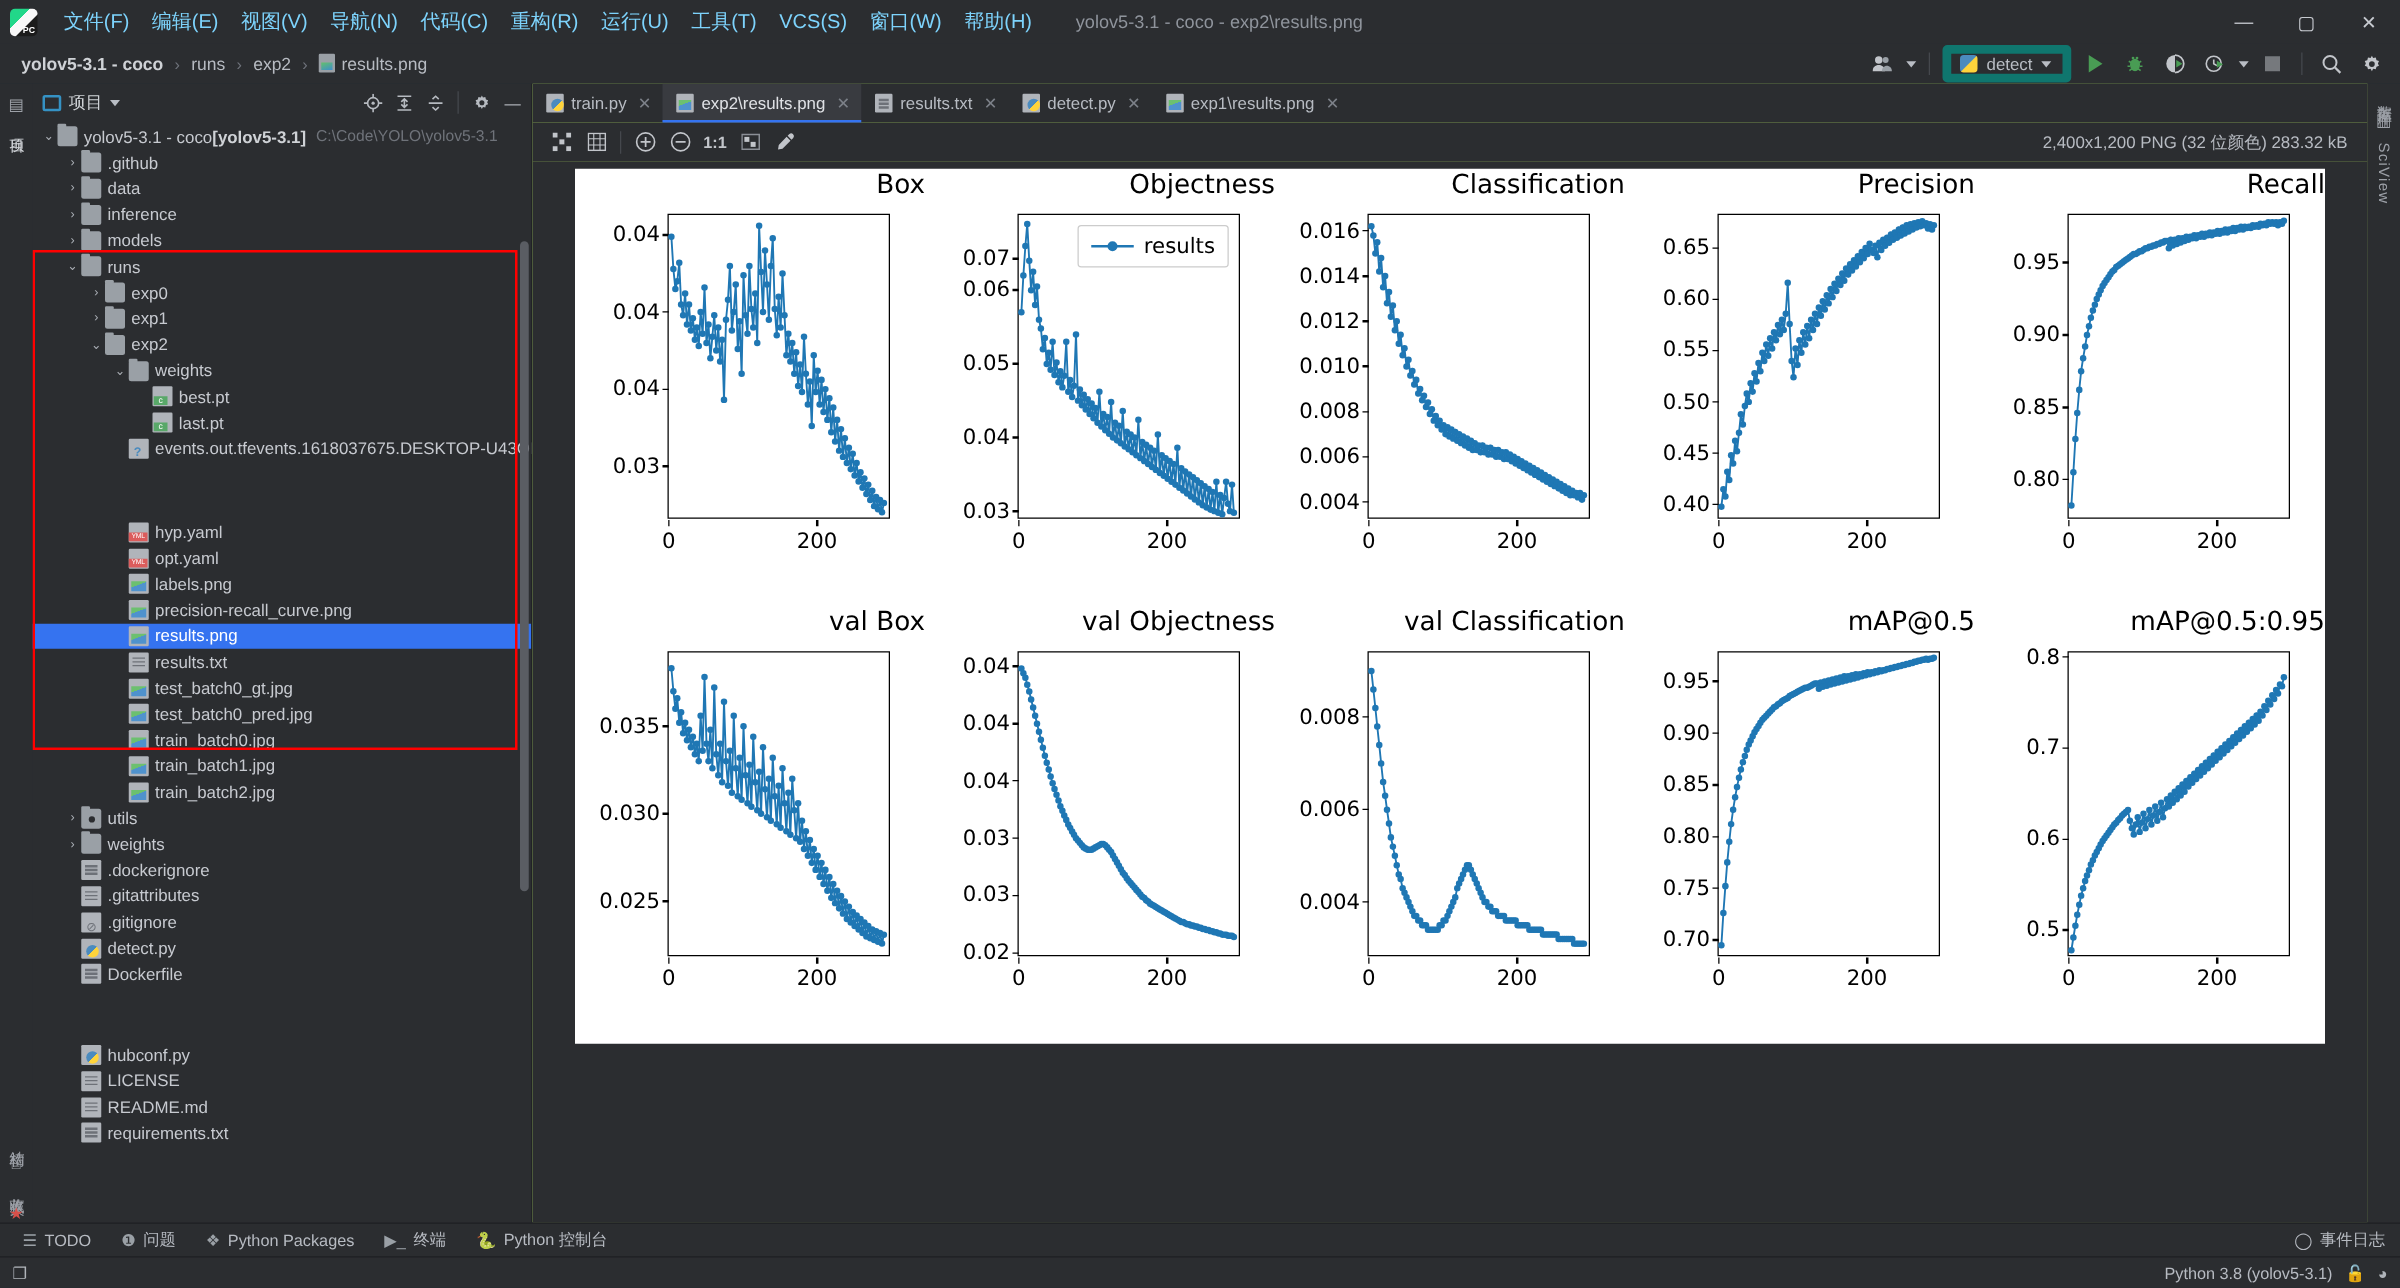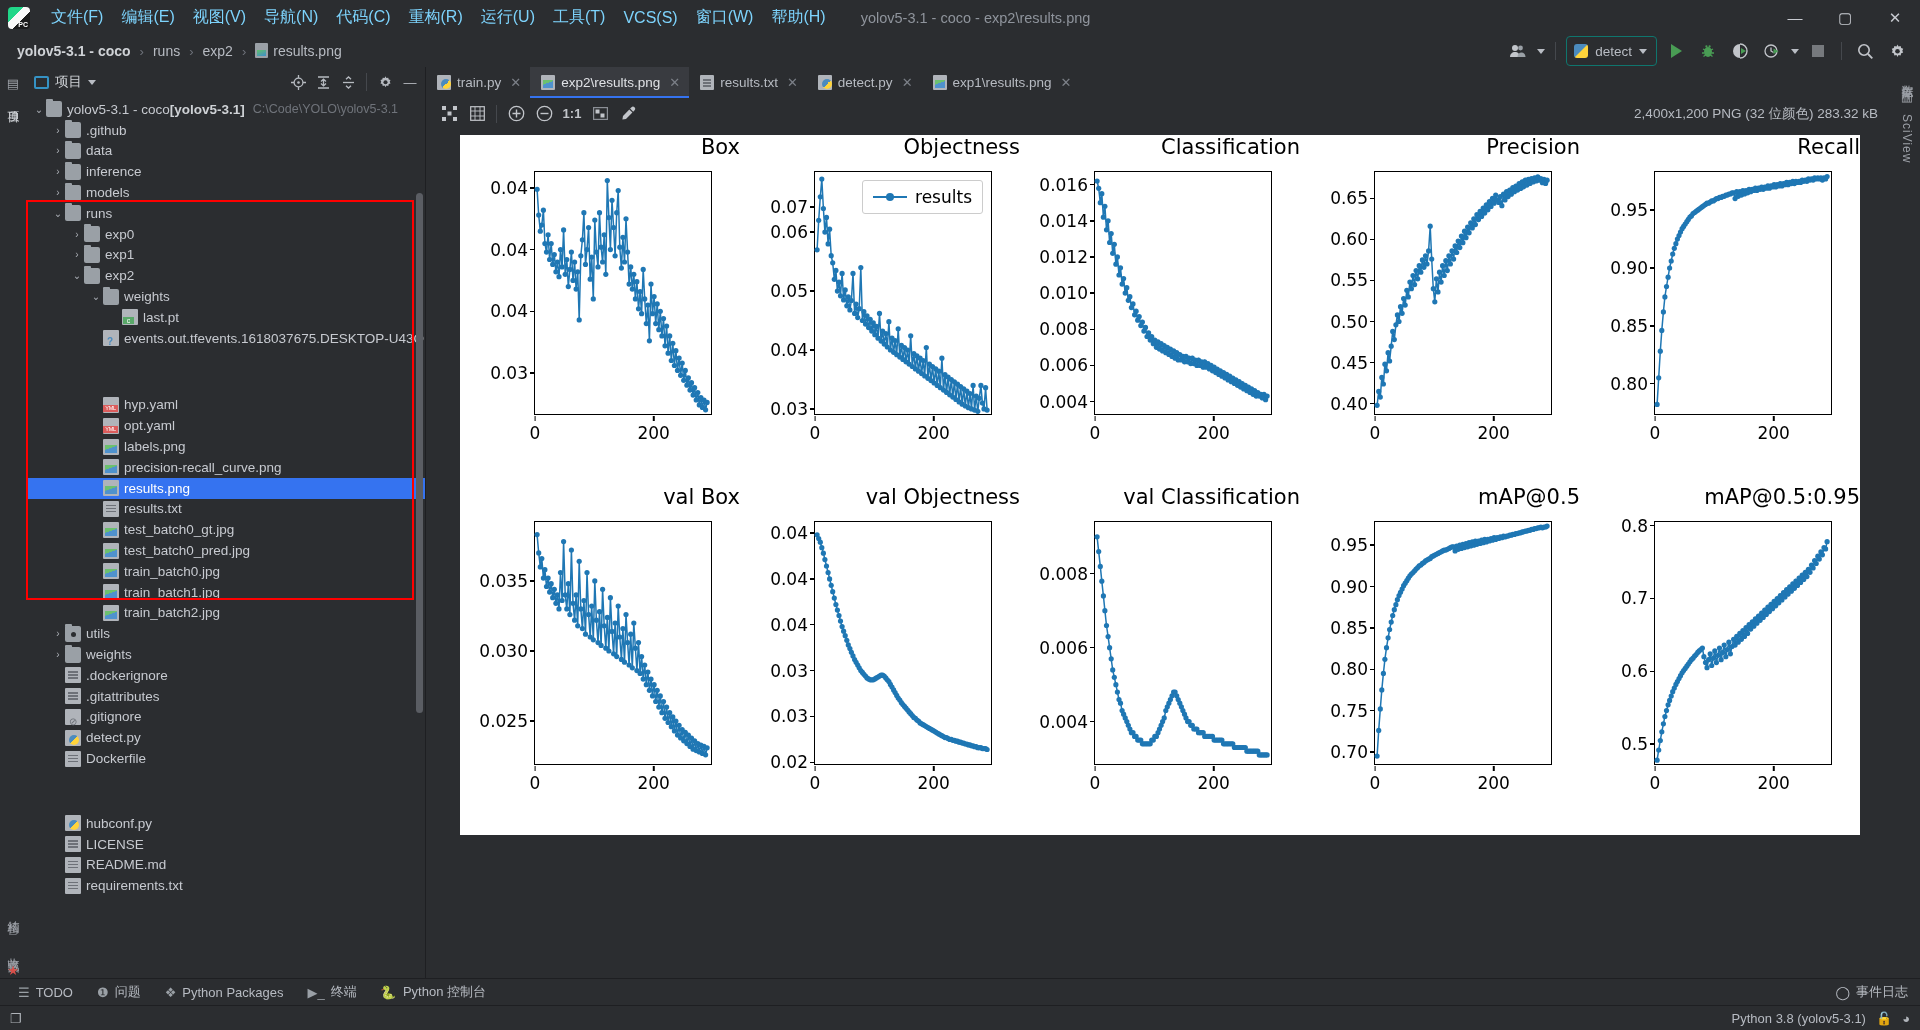--- a/index.html
+++ b/index.html
@@ -38,21 +38,21 @@
   .crumbs .c.bold { font-weight: bold; color: #cfd2d6; }
   .crumbs .sep { color: #6e727a; margin: 0 4px; font-size: 13px; }
   .crumbs .fileicon { width: 13px; height: 15px; margin-right: 5px; display:inline-block; vertical-align:-2px;
      background:#9aa0a6; border-radius:1px; position:relative; }
   .crumbs .fileicon::after { content:""; position:absolute; left:2px; right:2px; bottom:2px; height:6px;
      background: linear-gradient(160deg,#63c06b,#3f8ecb); }
   .tb-right { margin-left: auto; display: flex; align-items: center; gap: 6px; }
   .tb-ico { width: 26px; height: 24px; display:flex; align-items:center; justify-content:center; color:#c2c5ca; }
   .vsep { width: 1px; height: 18px; background: #45484d; margin: 0 4px; }
   .runcfg { display: flex; align-items: center; gap: 7px; height: 30px;
-    border: 1px solid #0f766e; border-radius: 4px; padding: 0 9px 0 7px; background:#2b2d30; }
+    border: 7px solid #0f766e; border-radius: 4px; padding: 0 9px 0 7px; background:#2b2d30; }
   .runcfg .label { font-size: 13.5px; color: #b9bdc4; }
   .pyicon { width: 14px; height: 14px; border-radius: 3px;
     background: linear-gradient(135deg, #4b8bbe 0%, #4b8bbe 48%, #ffd43b 52%, #ffd43b 100%); }
   .caret { width: 0; height: 0; border-left: 4px solid transparent; border-right: 4px solid transparent;
     border-top: 5px solid #b9bdc4; }
   .play { width:0;height:0;border-top:7px solid transparent;border-bottom:7px solid transparent;border-left:11px solid #499c54;}
 
   
   .body { flex: 1; display: flex; min-height: 0; background: #2b2d30; }
   .leftrail, .rightrail { width: 26px; background: #2b2d30; display:flex; flex-direction:column;
@@ -345,20 +345,25 @@
           </div>
           <div class="row" style="padding-left: 44px;">
             <span class="arrow">⌄</span>
             <span class="ic folder"></span>
             <span class="nm">exp2</span>
           </div>
           <div class="row" style="padding-left: 63px;">
             <span class="arrow">⌄</span>
             <span class="ic folder"></span>
             <span class="nm">weights</span>
+          </div>
+          <div class="row" style="padding-left: 82px;">
+            <span class="arrow"></span>
+            <span class="ic pt"></span>
+            <span class="nm">best.pt</span>
           </div>
           <div class="row" style="padding-left: 82px;">
             <span class="arrow"></span>
             <span class="ic pt"></span>
             <span class="nm">last.pt</span>
           </div>
           <div class="row" style="padding-left: 63px;">
             <span class="arrow"></span>
             <span class="ic unk"></span>
             <span class="nm">events.out.tfevents.1618037675.DESKTOP-U43OI</span>

